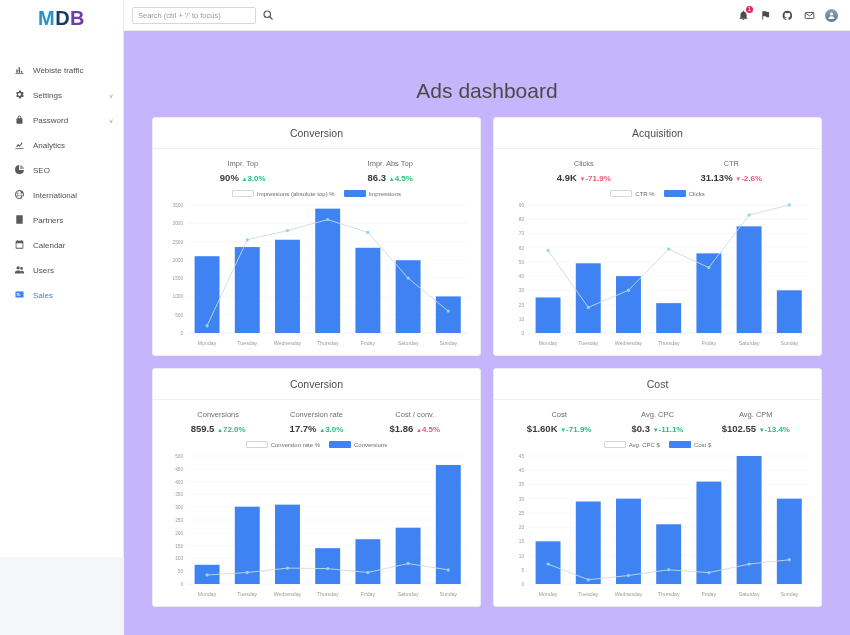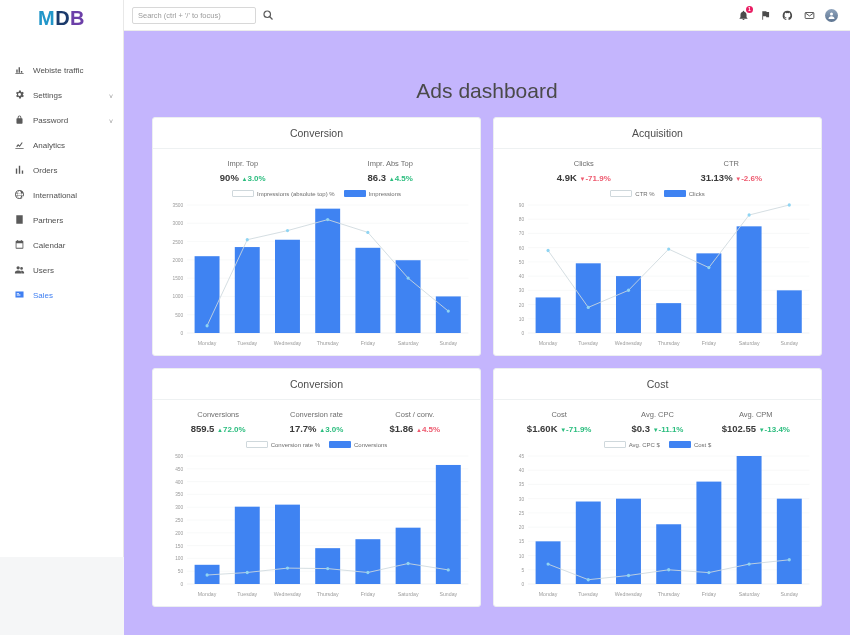--- a/index.html
+++ b/index.html
@@ -147,24 +147,25 @@
           <span class="ic">
             <svg width="11" height="11" viewBox="0 0 24 24" fill="currentColor">
               <path d="M3 20h18v1.6H3zM5 16l4-5 3 3 5-7 2 1.4-6.6 9.2-3-3L6.6 18z"></path>
             </svg>
           </span>
           <span class="lbl">Analytics</span>
         </div>
         <div class="nav-item">
           <span class="ic">
             <svg width="11" height="11" viewBox="0 0 24 24" fill="currentColor">
-              <path d="M4 10h3v11H4zm6.5-6h3v17h-3zM17 14h3v7h-3z"></path>
-            </svg>
-          </span>
-          <span class="lbl">Orders</span>
+              <path d="M11 2.2A9.8 9.8 0 1 0 21.8 13H11z"></path>
+              <path d="M13 2.2V11h8.8A9.8 9.8 0 0 0 13 2.2z" opacity=".55"></path>
+            </svg>
+          </span>
+          <span class="lbl">SEO</span>
         </div>
         <div class="nav-item">
           <span class="ic">
             <svg width="11" height="11" viewBox="0 0 24 24" fill="currentColor">
               <path d="M12 2.2A9.8 9.8 0 1 0 21.8 12 9.8 9.8 0 0 0 12 2.2zm0 1.8c1.4 0 2.9 2 3.4 5H8.6C9.1 6 10.6 4 12 4zM4.2 12a7.8 7.8 0 0 1 .3-2.2h3.1a19 19 0 0 0 0 4.4H4.5A7.8 7.8 0 0 1 4.2 12zm.8 4h3.1c.5 2.2 1.3 3.7 2 4.4A7.9 7.9 0 0 1 5 16zm3-8H5a7.9 7.9 0 0 1 5.1-4.4C9.4 4.3 8.6 5.8 8 8zm4 12c-1.4 0-2.9-2-3.4-5h6.8c-.5 3-2 5-3.4 5zm3.7-6H8.3a17 17 0 0 1 0-4.4h7.4a17 17 0 0 1 0 4.4zM16 20.4c.7-.7 1.5-2.2 2-4.4h3.1a7.9 7.9 0 0 1-5.1 4.4zM16.4 14a19 19 0 0 0 0-4.4h3.1a7.6 7.6 0 0 1 0 4.4z"></path>
             </svg>
           </span>
           <span class="lbl">International</span>
         </div>
         <div class="nav-item">

